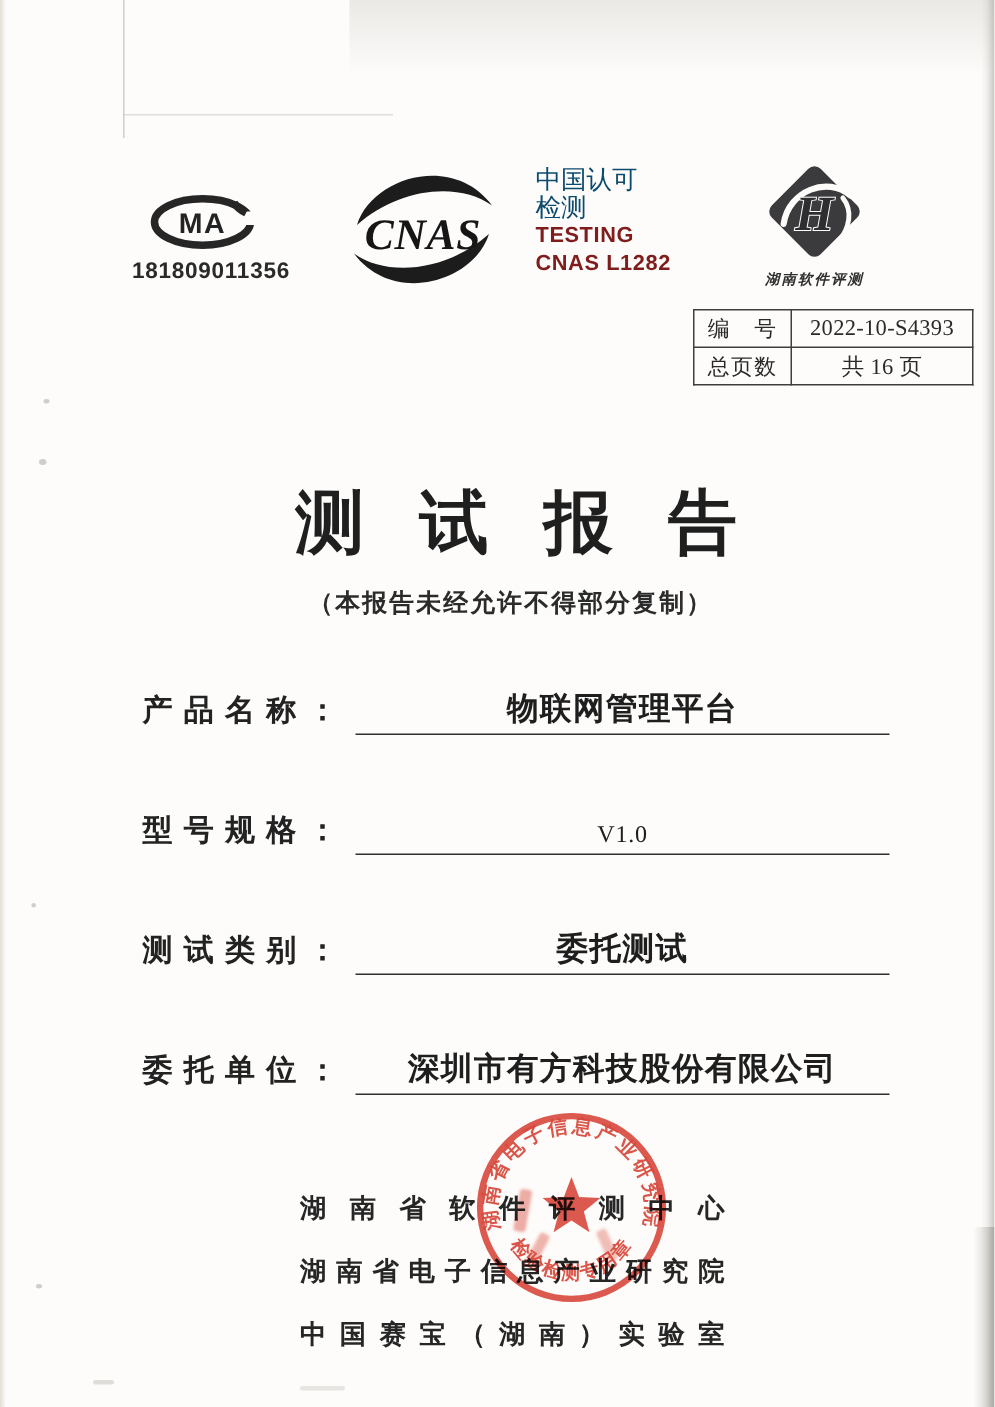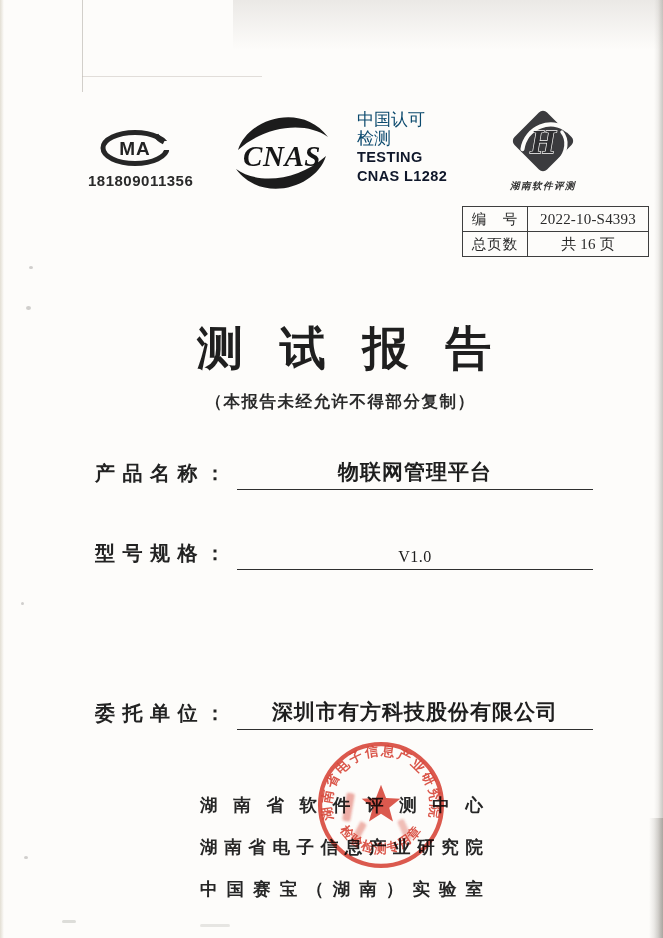--- a/index.html
+++ b/index.html
@@ -29,21 +29,21 @@
   .sp6{left:200px;top:924px;width:30px;height:3px;background:rgba(150,148,143,0.22);border-radius:2px;}
 
   
   .cma{position:absolute;left:98px;top:129px;}
   .cma-number{position:absolute;left:88px;top:172px;width:100px;
     font-family:"Liberation Sans","DejaVu Sans",sans-serif;
     font-size:15px;font-weight:bold;letter-spacing:0.5px;color:#2a2a2a;}
   .cnas{position:absolute;left:232px;top:110px;}
   .cnas-textblock{position:absolute;left:357px;top:110px;line-height:19px;}
   .cnas-cn{font-size:17px;color:#0c4a6e;font-family:"Liberation Serif","DejaVu Serif",serif;}
-  .cnas-en{font-size:14.5px;font-weight:bold;color:#0f172a;
+  .cnas-en{font-size:14.5px;font-weight:bold;color:#7f1d1d;
     font-family:"Liberation Sans","DejaVu Sans",sans-serif;letter-spacing:0.4px;}
   .hn-logo{position:absolute;left:506px;top:104px;}
   .hn-caption{position:absolute;left:494px;top:180px;width:98px;text-align:center;
     font-size:9.5px;font-weight:bold;font-style:italic;letter-spacing:1.5px;color:#2f2f2f;}
 
   
   .info-table{position:absolute;left:462px;top:206px;border-collapse:collapse;}
   .info-table td{border:1.4px solid #3e3e3e;height:24px;padding:0 8px;
     font-size:14.5px;color:#2a2a2a;text-align:center;vertical-align:middle;}
   .info-table td.lbl{width:48px;letter-spacing:1px;}
@@ -144,20 +144,24 @@
   <div class="subtitle">（本报告未经允许不得部分复制）</div>
 
   <div class="field-row fr1">
     <span class="field-label">产品名称：</span>
     <span class="field-value">物联网管理平台</span>
   </div>
   <div class="field-row fr2">
     <span class="field-label">型号规格：</span>
     <span class="field-value">V1.0</span>
   </div>
+  <div class="field-row fr3">
+    <span class="field-label">测试类别：</span>
+    <span class="field-value">委托测试</span>
+  </div>
   <div class="field-row fr4">
     <span class="field-label">委托单位：</span>
     <span class="field-value">深圳市有方科技股份有限公司</span>
   </div>
 
   <div class="footer-orgs">
     <div class="footer-line">湖南省软件评测中心</div>
     <div class="footer-line">湖南省电子信息产业研究院</div>
     <div class="footer-line">中国赛宝（湖南）实验室</div>
   </div>

